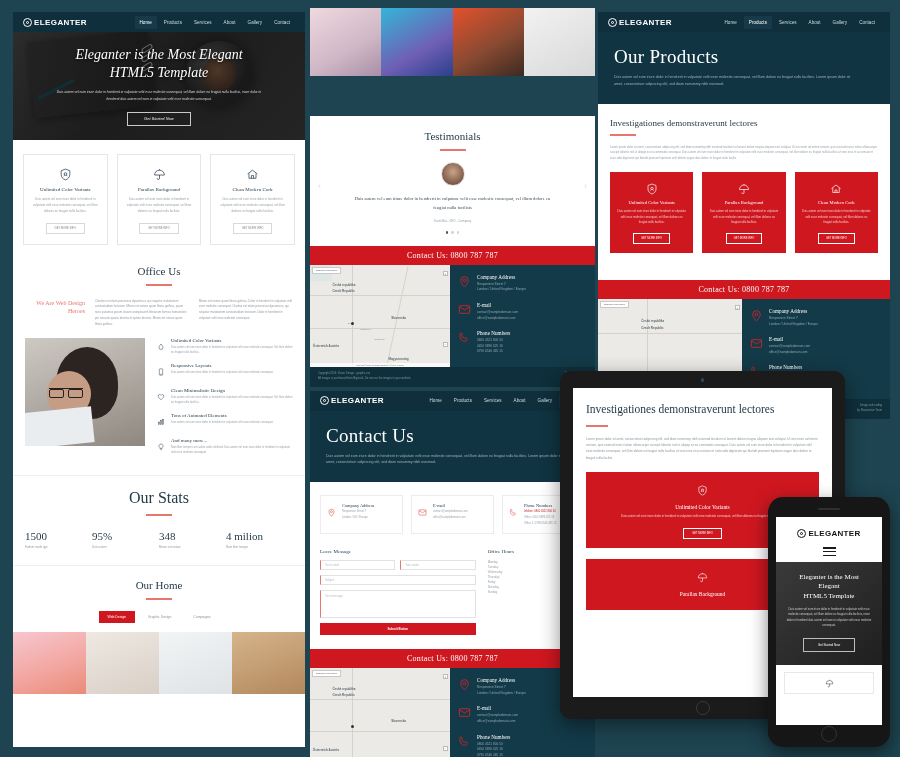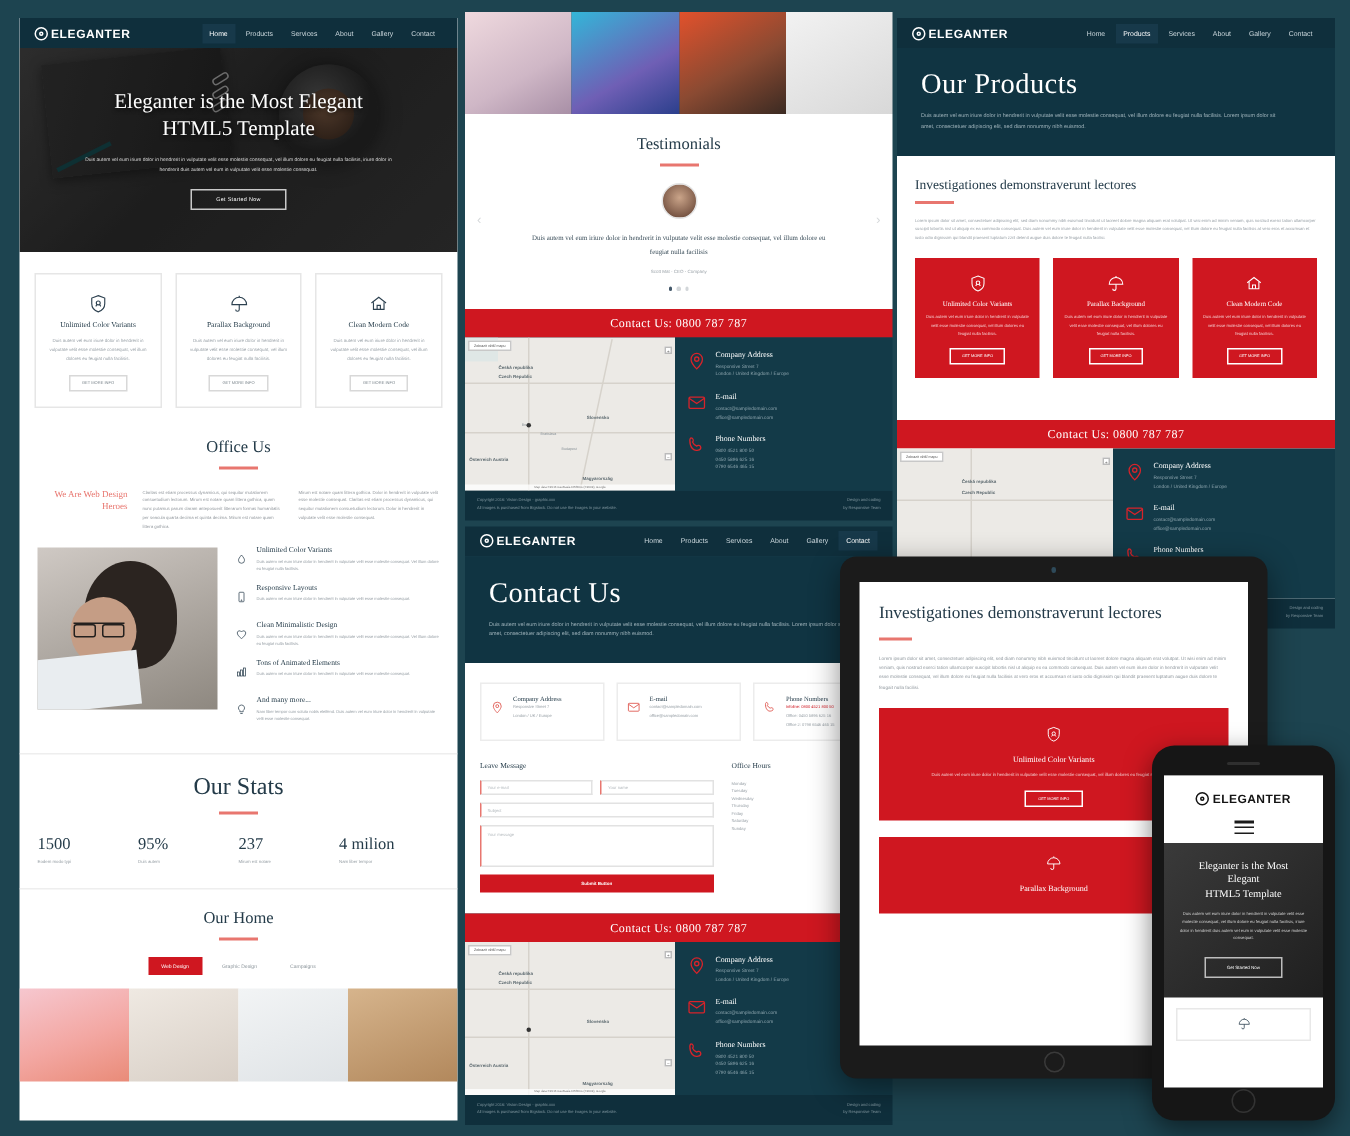--- a/index.html
+++ b/index.html
@@ -68,22 +68,22 @@
     text-align:center; line-height:5px; color:#666; }
   .mapbox .pinmark { position:absolute; width:3px; height:3px;
     background:#333; border-radius:50%; }
   .mapbox .attrib { position:absolute; left:0; right:0; bottom:0;
     background:rgba(255,255,255,.75); font-size:2px; color:#777;
     padding:1px 2px; text-align:center; }
 
   
   #left { position:absolute; left:13px; top:12px; width:292px; height:735px;
     background:#fff; overflow:hidden; }
-  .hero { position:relative; height:136px; overflow:hidden;
-    background:linear-gradient(135deg,#3a3a3a 0%,#222 45%,#2e2e2e 100%); }
+  .hero { position:relative; height:108px; overflow:hidden;
+    background:linear-gradient(135deg,#3a3a3a 0%,#222 45%,#2e2e2e 100%);font-style:italic; }
   .hero .coffee { position:absolute; right:18%; top:8%; width:66px;
     height:66px; border-radius:50%; background:radial-gradient(circle at 40% 35%,
       #4a4a4a,#1c1c1c 60%); box-shadow:0 0 14px rgba(0,0,0,.6); }
   .hero .coffee:after { content:""; position:absolute; inset:16px;
     border-radius:50%; background:radial-gradient(circle at 45% 40%,#6b4b35,#2b1b12); }
   .hero .book { position:absolute; left:6%; top:4%; width:120px; height:76px;
     background:linear-gradient(110deg,#2a2a2a,#1a1a1a); transform:rotate(-6deg);
     box-shadow:0 2px 8px rgba(0,0,0,.5); }
   .hero .pen { position:absolute; left:8%; top:52%; width:40px; height:3px;
     background:#0c3f44; transform:rotate(-27deg); }
@@ -160,21 +160,21 @@
   .g4 { background:linear-gradient(160deg,#d6b48c,#b2885c); }
 
   
   #mid { position:absolute; left:310px; top:8px; width:285px; height:742px; }
   .strip4 { display:flex; height:68px; }
   .strip4 div { flex:1; }
   .s1 { background:linear-gradient(150deg,#efd9de,#cfb7c6 60%,#a88fa6); }
   .s2 { background:linear-gradient(150deg,#33b6d8,#6f5fb5 60%,#2b3f8c); }
   .s3 { background:linear-gradient(150deg,#e2512c,#8a4a32 55%,#3b2a22); }
   .s4 { background:linear-gradient(150deg,#f2f2f2,#d8d8d8); }
-  .white-block { background:#fff; }
+  .white-block { background:#fff;margin-top:40px; }
   .testi { padding:14px 0 12px; position:relative; }
   .avatar { width:24px; height:24px; border-radius:50%; margin:11px auto 0;
     background:radial-gradient(circle at 50% 40%,#caa489,#5c3a2c);
     border:.8px solid #e4e4e4; }
   .testi .quote { text-align:center; font-family:"Liberation Serif", serif;
     font-size:4.6px; color:#3b4e5a; line-height:2; margin-top:8px;
     padding:0 42px; }
   .testi .who { text-align:center; font-size:3px; color:#9aa2a8; margin-top:7px; }
   .dots { display:flex; gap:3px; justify-content:center; margin-top:8px; }
   .dots i { width:2.5px; height:2.5px; border-radius:50%; background:#d2d6d9; }
@@ -440,21 +440,21 @@
       <div class="stats-row">
         <div class="stat">
           <div class="n">1500</div>
           <div class="c">Eodem modo typi</div>
           </div>
         <div class="stat">
           <div class="n">95%</div>
           <div class="c">Duis autem</div>
           </div>
         <div class="stat">
-          <div class="n">237</div>
+          <div class="n">348</div>
           <div class="c">Mirum est notare</div>
           </div>
         <div class="stat">
           <div class="n">4 milion</div>
           <div class="c">Nam liber tempor</div>
           </div>
       </div>
     </div>
 
     <div class="work">

